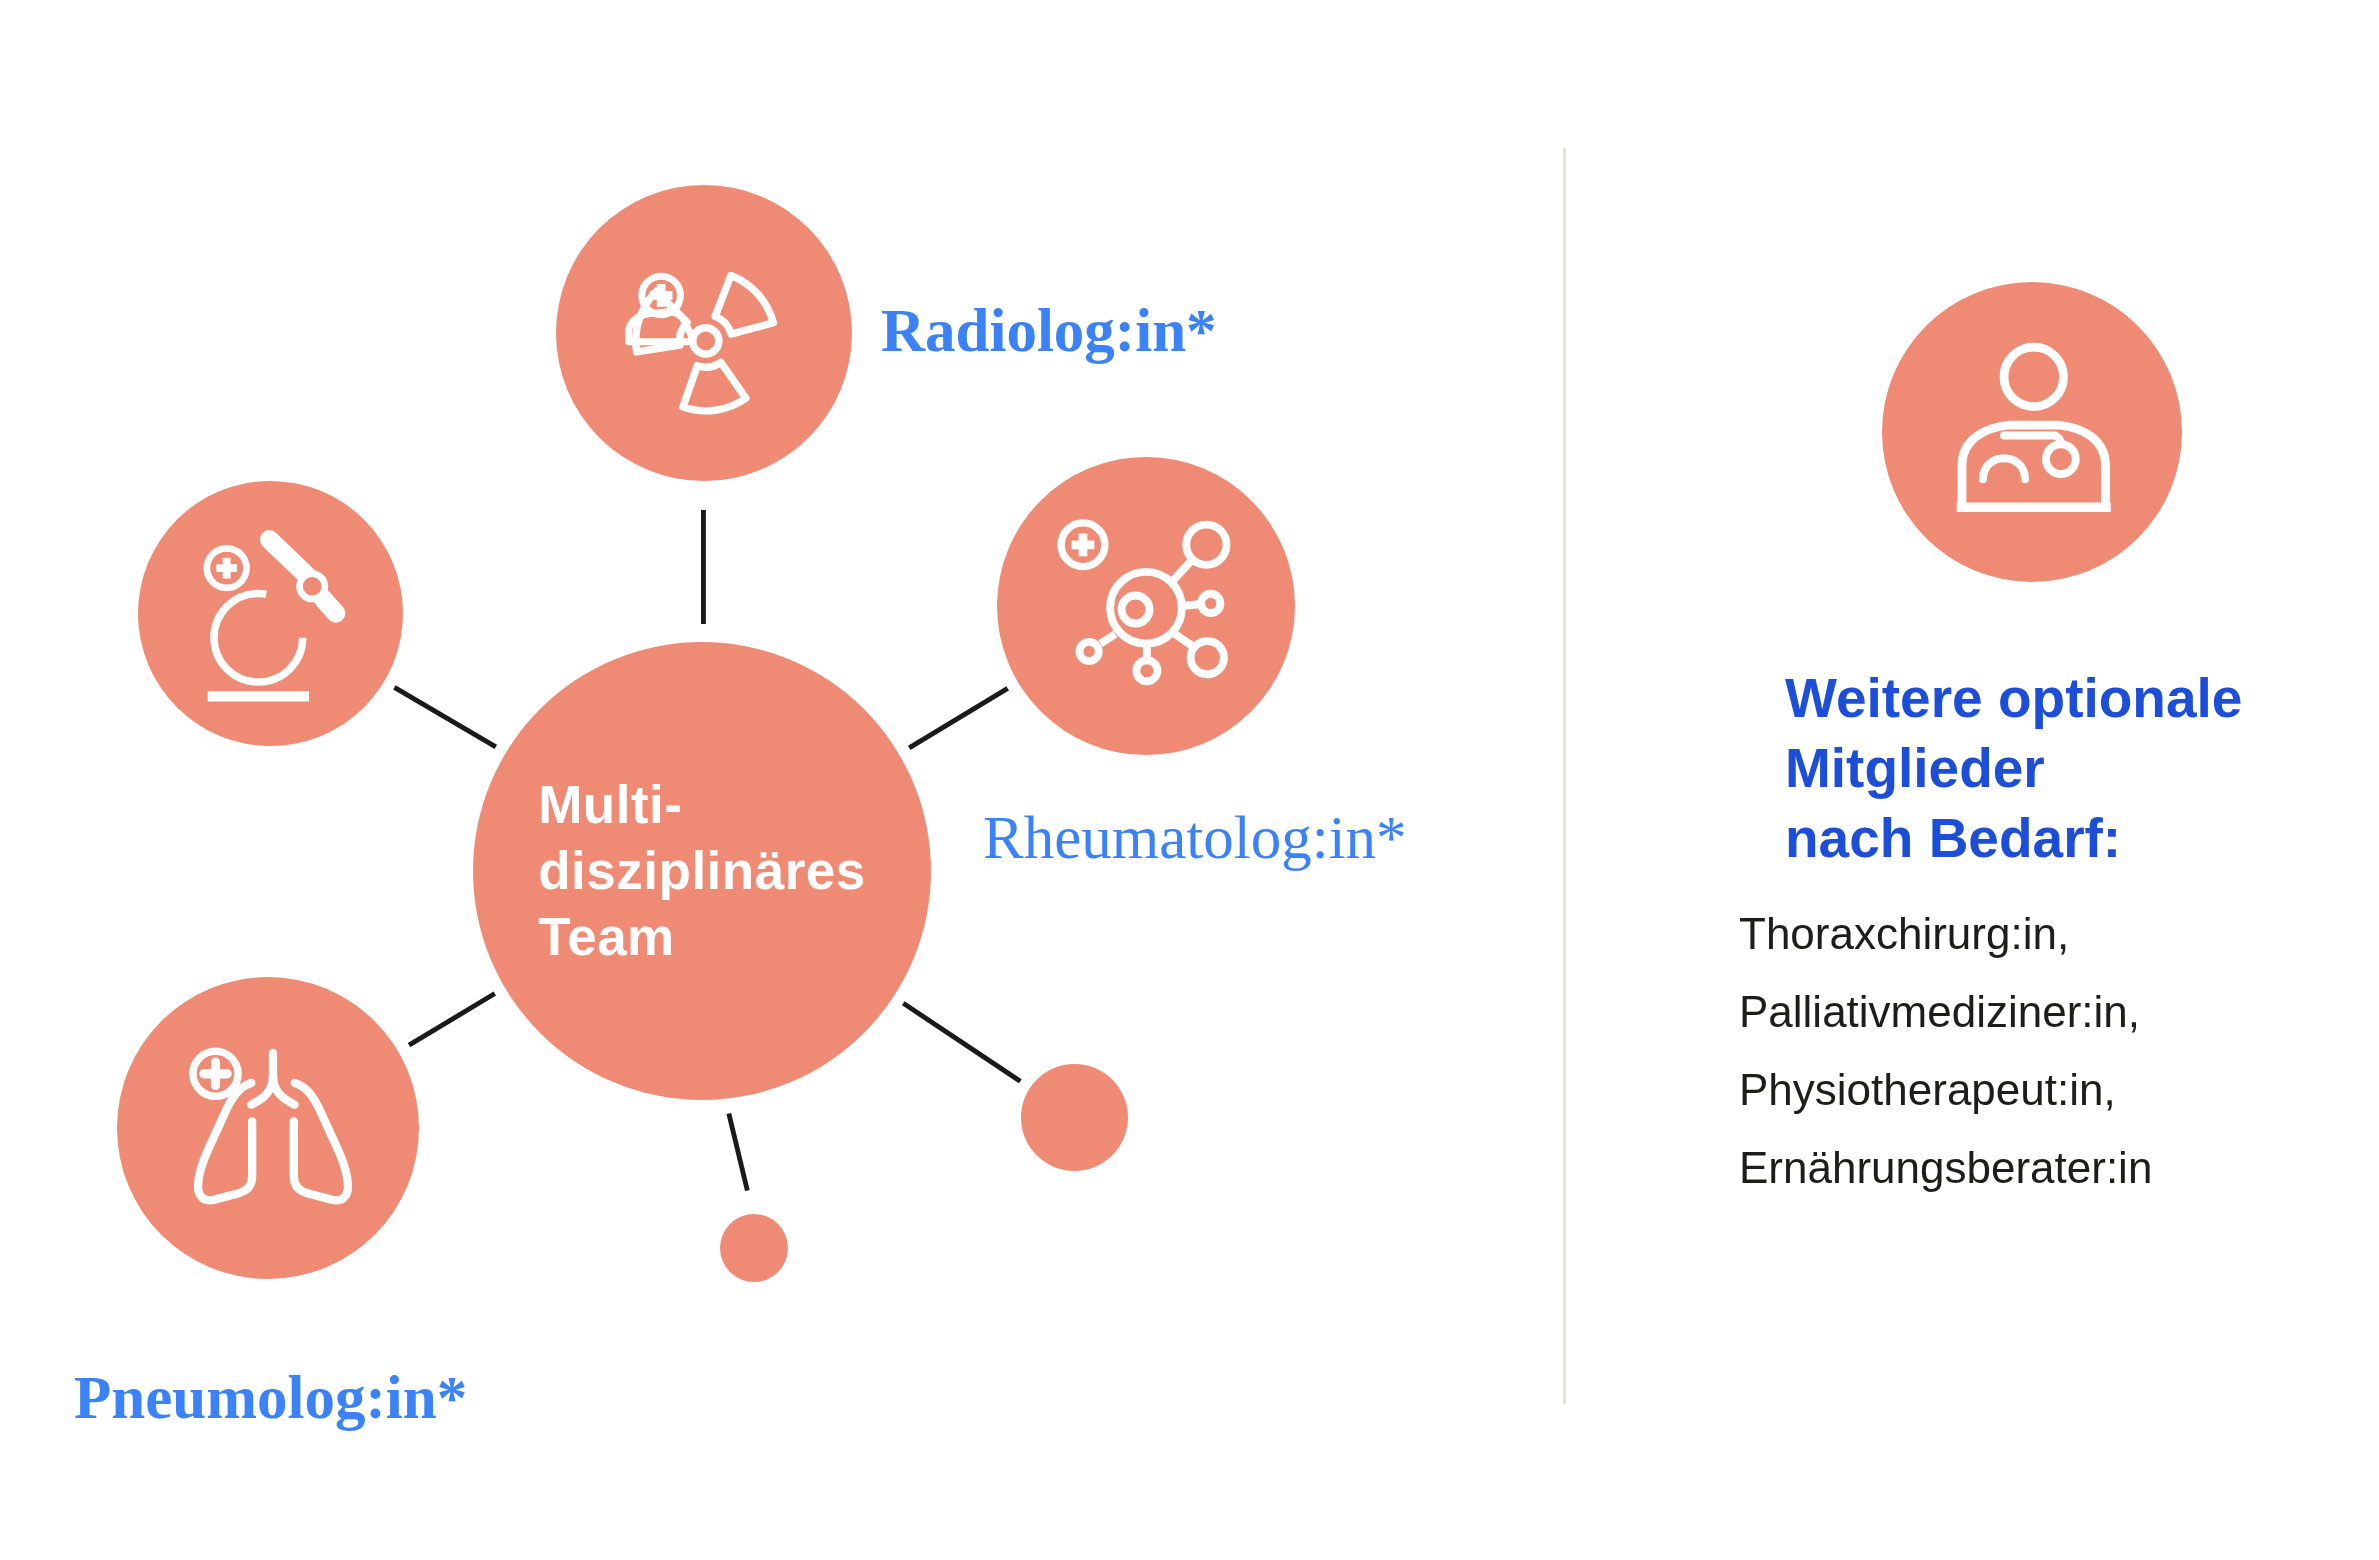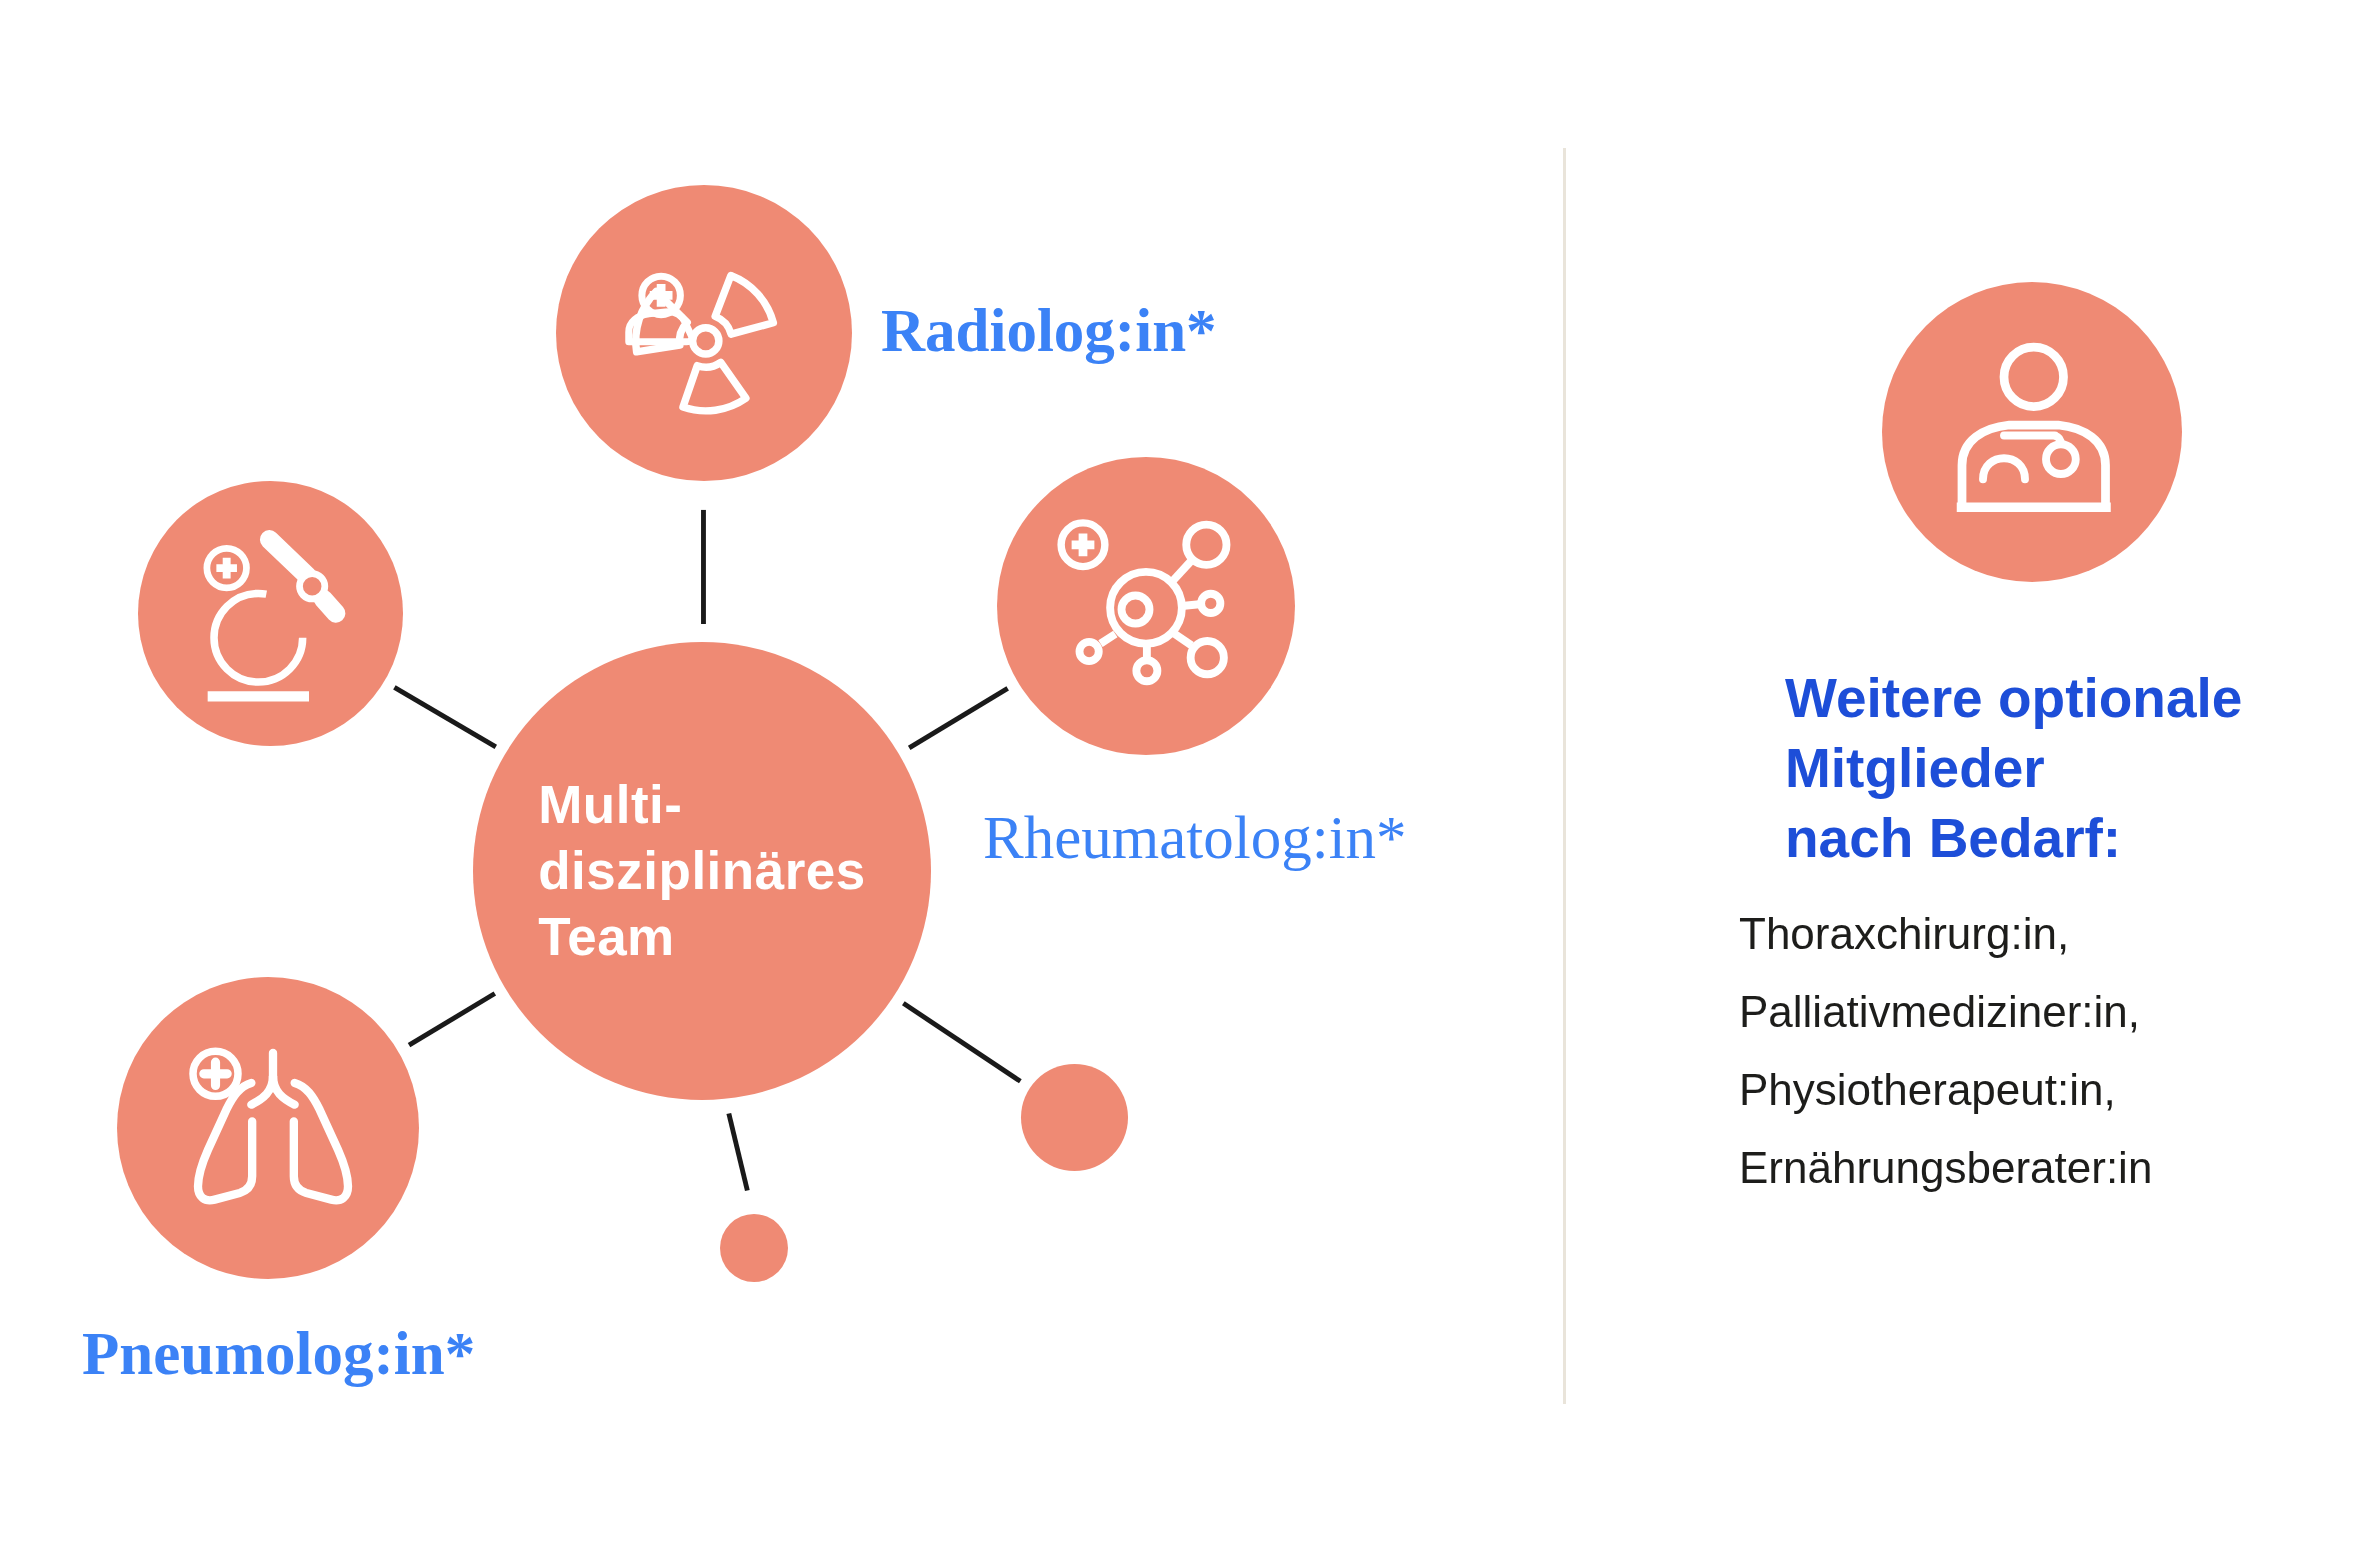--- a/index.html
+++ b/index.html
@@ -125,21 +125,21 @@
           <path d="M57,41 V69 M43,55 H71" stroke-width="11"></path>
         </g>
         <path d="M126,30 V62"></path>
         <path d="M126,58 C126,76 114,85 100,92"></path>
         <path d="M126,58 C126,76 138,85 152,92"></path>
         <path d="M100,66 C86,70 78,82 70,98 L48,146 C40,164 36,178 36,190 C36,203 44,209 56,206 L86,198 C96,195 101,188 101,178 L101,112"></path>
         <path d="M152,66 C166,70 174,82 182,98 L204,146 C212,164 216,178 216,190 C216,203 208,209 196,206 L166,198 C156,195 151,188 151,178 L151,112"></path>
       </g>
     </svg>
   </div>
-  <div class="node-label bold" style="left:74px; top:1320px;margin-left:8px;">Pneumolog:in*</div>
+  <div class="node-label bold" style="left:74px; top:1364px;">Pneumolog:in*</div>
 
   <div class="dot" style="left:1021px; top:1064px; width:107px; height:107px;"></div>
   <div class="dot" style="left:720px; top:1214px; width:68px; height:68px;"></div>
 
   <div class="divider" style="left:1563px; top:148px; width:2.9px; height:1256px;"></div>
 
   <div class="node" style="left:1882px; top:282px; width:300px; height:300px;">
     <svg width="210" height="210" viewBox="0 0 240 240">
       <g stroke="#fff" fill="none" stroke-width="10" stroke-linejoin="round">
         <circle cx="122" cy="57" r="34"></circle>

